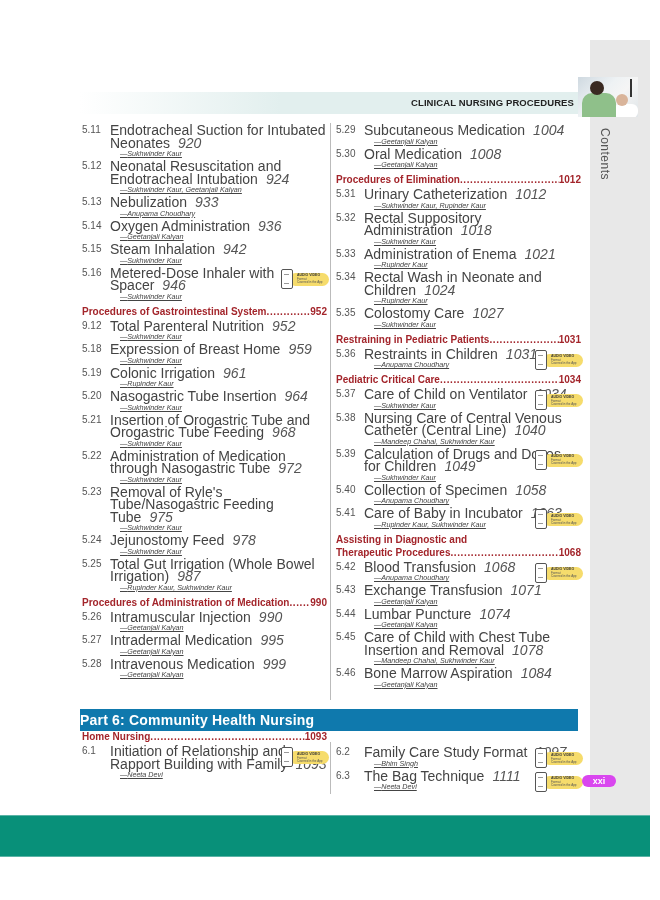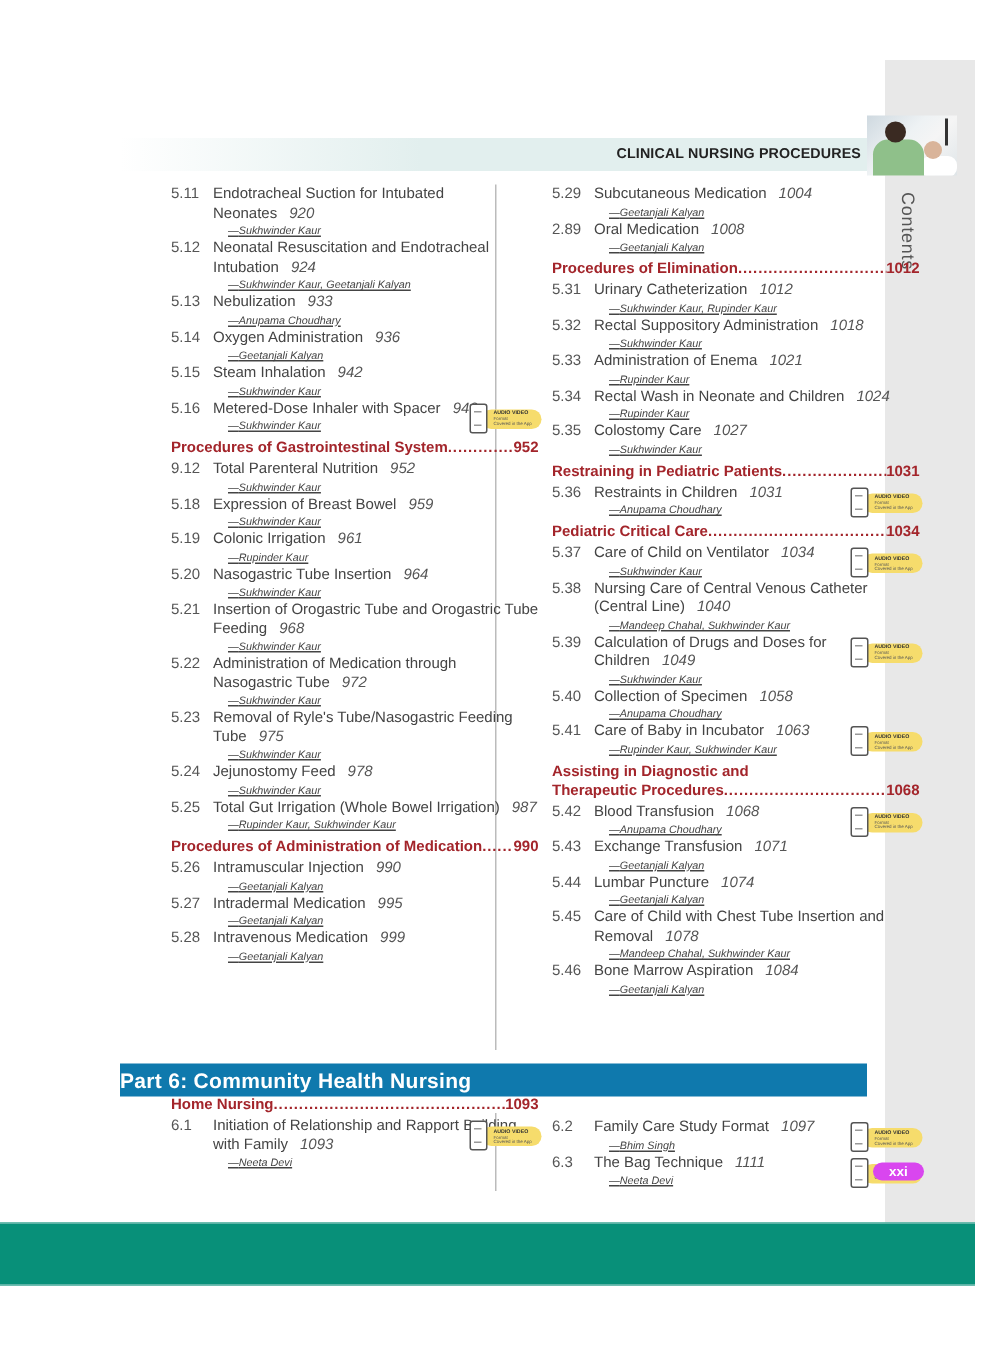--- a/index.html
+++ b/index.html
@@ -51,32 +51,32 @@
       position: absolute; left: 52px; top: 2px; width: 2px; height: 18px; background: #333;
     }
 
     .col-divider {
       position: absolute; left: 330px; top: 123px; width: 1px; height: 577px; background: #bbb;
     }
     .col-divider-2 {
       position: absolute; left: 330px; top: 742px; width: 1px; height: 52px; background: #bbb;
     }
 
-    .col { position: absolute; margin-left: 32px; }
+    .col { position: absolute; }
     .col-left { left: 82px; top: 124px; width: 245px; }
     .col-right { left: 336px; top: 124px; width: 245px; }
     .col-p6-left { left: 82px; top: 727px; width: 245px; }
     .col-p6-right { left: 336px; top: 742px; width: 245px; }
 
     .entry { position: relative; display: flex; margin-bottom: 1px; }
     .entry-num {
       width: 28px; flex: none; font-size: 10px; color: #555; line-height: 12.5px;
     }
     .entry-body { flex: 1; }
-    .entry-title { font-size: 10px; color: #444; line-height: 12.5px; }
+    .entry-title { font-size: 14px; color: #444; line-height: 12.5px; }
     .entry-page { font-style: italic; color: #555; margin-left: 8px; }
     .entry-author {
       font-size: 7.2px; font-style: italic; color: #444; line-height: 10px;
       padding-left: 10px;
       text-decoration: underline;
     }
     .entry-author::before { content: "\2014"; }
 
     .section-head {
       display: flex; align-items: flex-end; font-size: 10px; font-weight: bold; color: #a3252b;
@@ -215,21 +215,21 @@
       <div class="entry">
         <span class="entry-num">9.12</span>
         <div class="entry-body">
           <div class="entry-title"><span>Total Parenteral Nutrition</span><span class="entry-page">952</span></div>
           <div class="entry-author">Sukhwinder Kaur</div>
         </div>
       </div>
       <div class="entry">
         <span class="entry-num">5.18</span>
         <div class="entry-body">
-          <div class="entry-title"><span>Expression of Breast Bowel</span><span class="entry-page">959</span></div>
+          <div class="entry-title"><span>Expression of Breast Home</span><span class="entry-page">959</span></div>
           <div class="entry-author">Sukhwinder Kaur</div>
         </div>
       </div>
       <div class="entry">
         <span class="entry-num">5.19</span>
         <div class="entry-body">
           <div class="entry-title"><span>Colonic Irrigation</span><span class="entry-page">961</span></div>
           <div class="entry-author">Rupinder Kaur</div>
         </div>
       </div>
@@ -309,21 +309,21 @@
 <div class="col col-right">
   <div>
       <div class="entry">
         <span class="entry-num">5.29</span>
         <div class="entry-body">
           <div class="entry-title"><span>Subcutaneous Medication</span><span class="entry-page">1004</span></div>
           <div class="entry-author">Geetanjali Kalyan</div>
         </div>
       </div>
       <div class="entry">
-        <span class="entry-num">2.89</span>
+        <span class="entry-num">5.30</span>
         <div class="entry-body">
           <div class="entry-title"><span>Oral Medication</span><span class="entry-page">1008</span></div>
           <div class="entry-author">Geetanjali Kalyan</div>
         </div>
       </div>
     </div>
   <div class="section-head">
     <span class="sh-title">Procedures of Elimination</span>
     <span class="sh-dots"></span>
     <span class="sh-page">1012</span>

